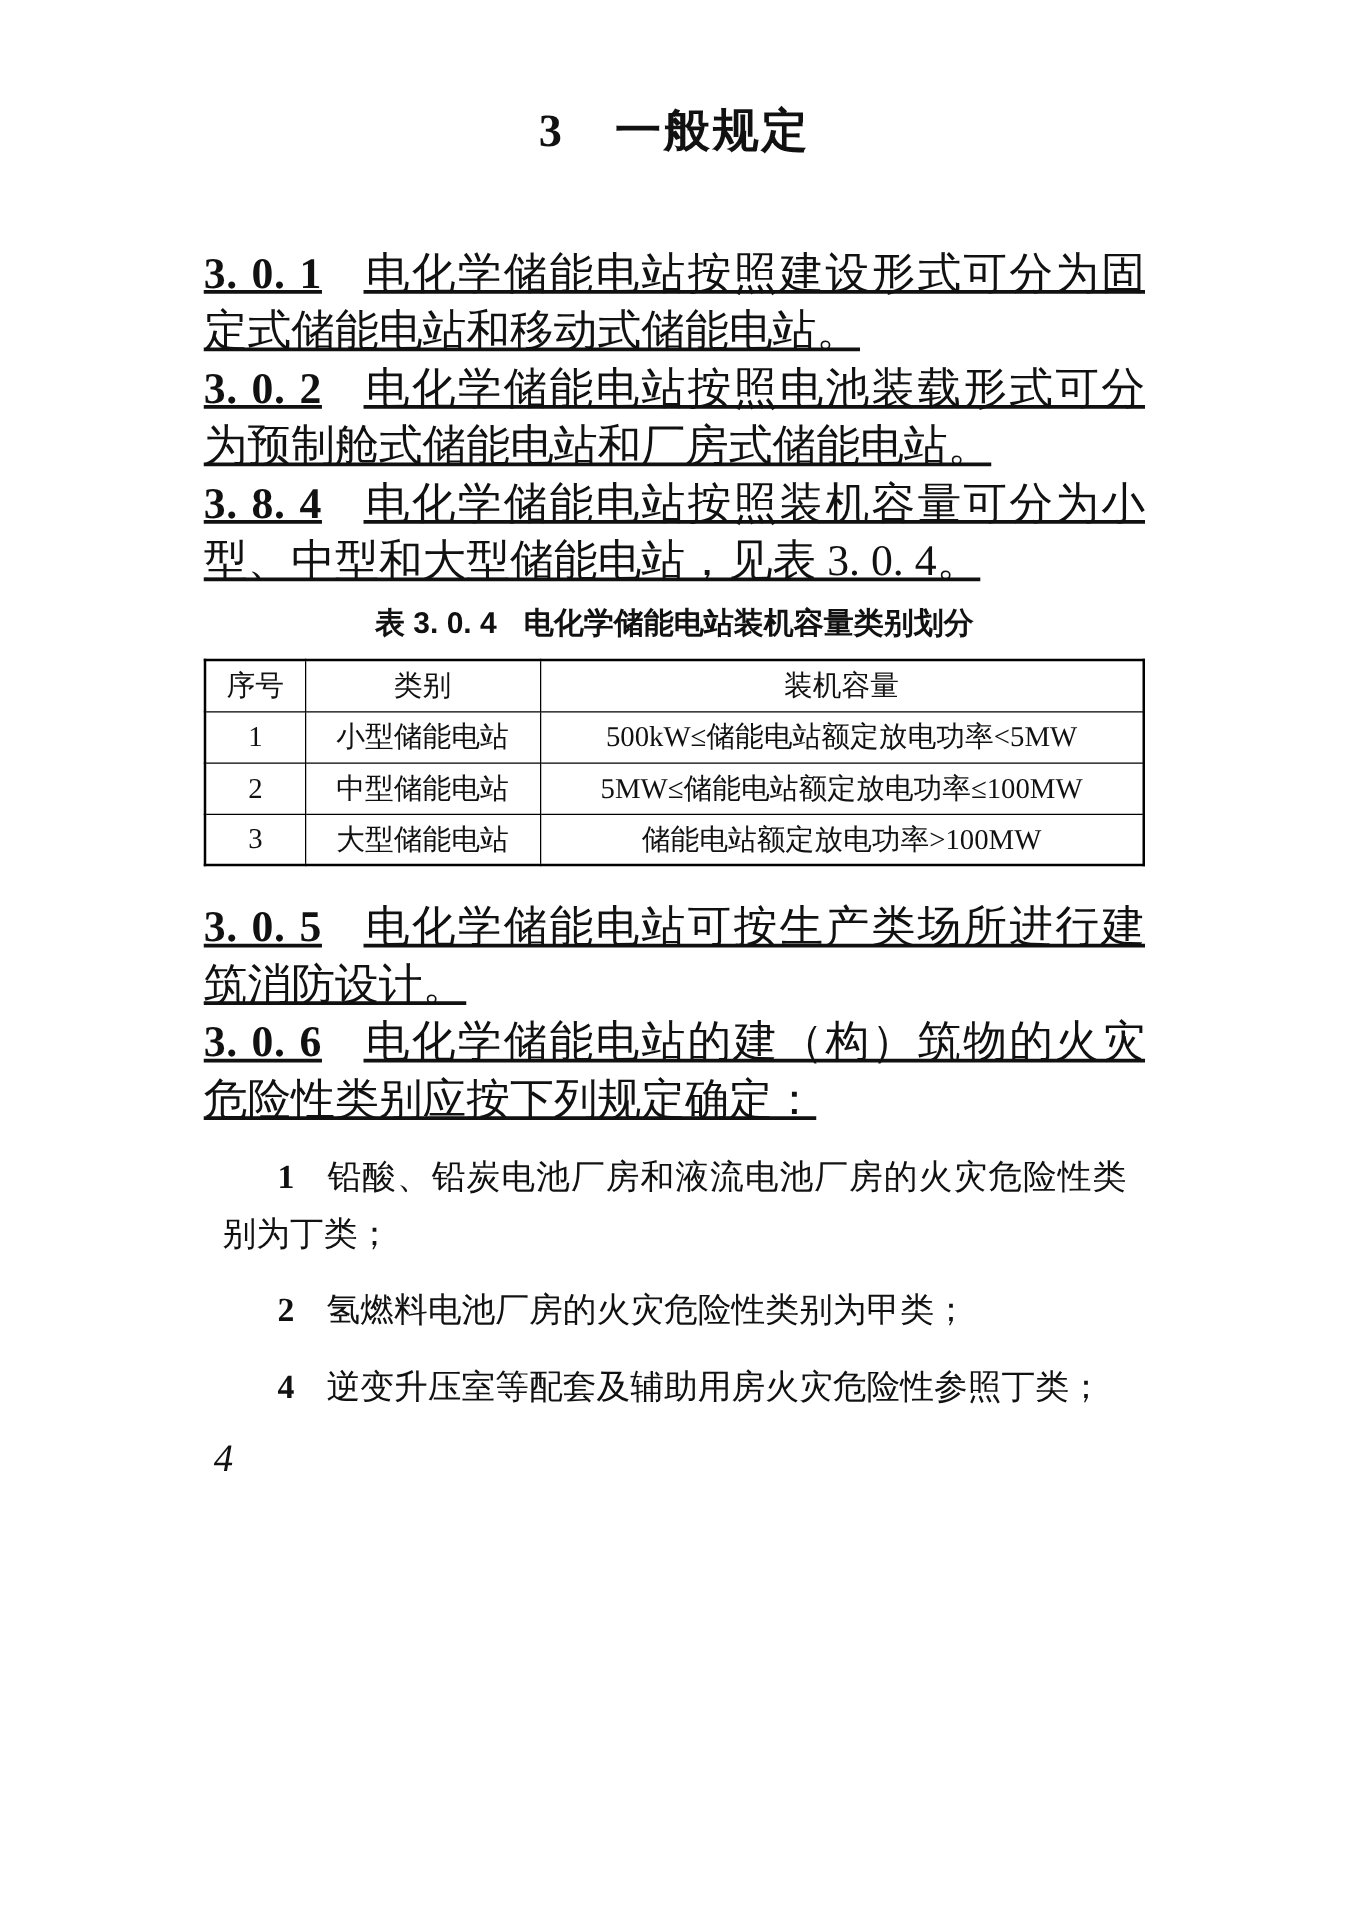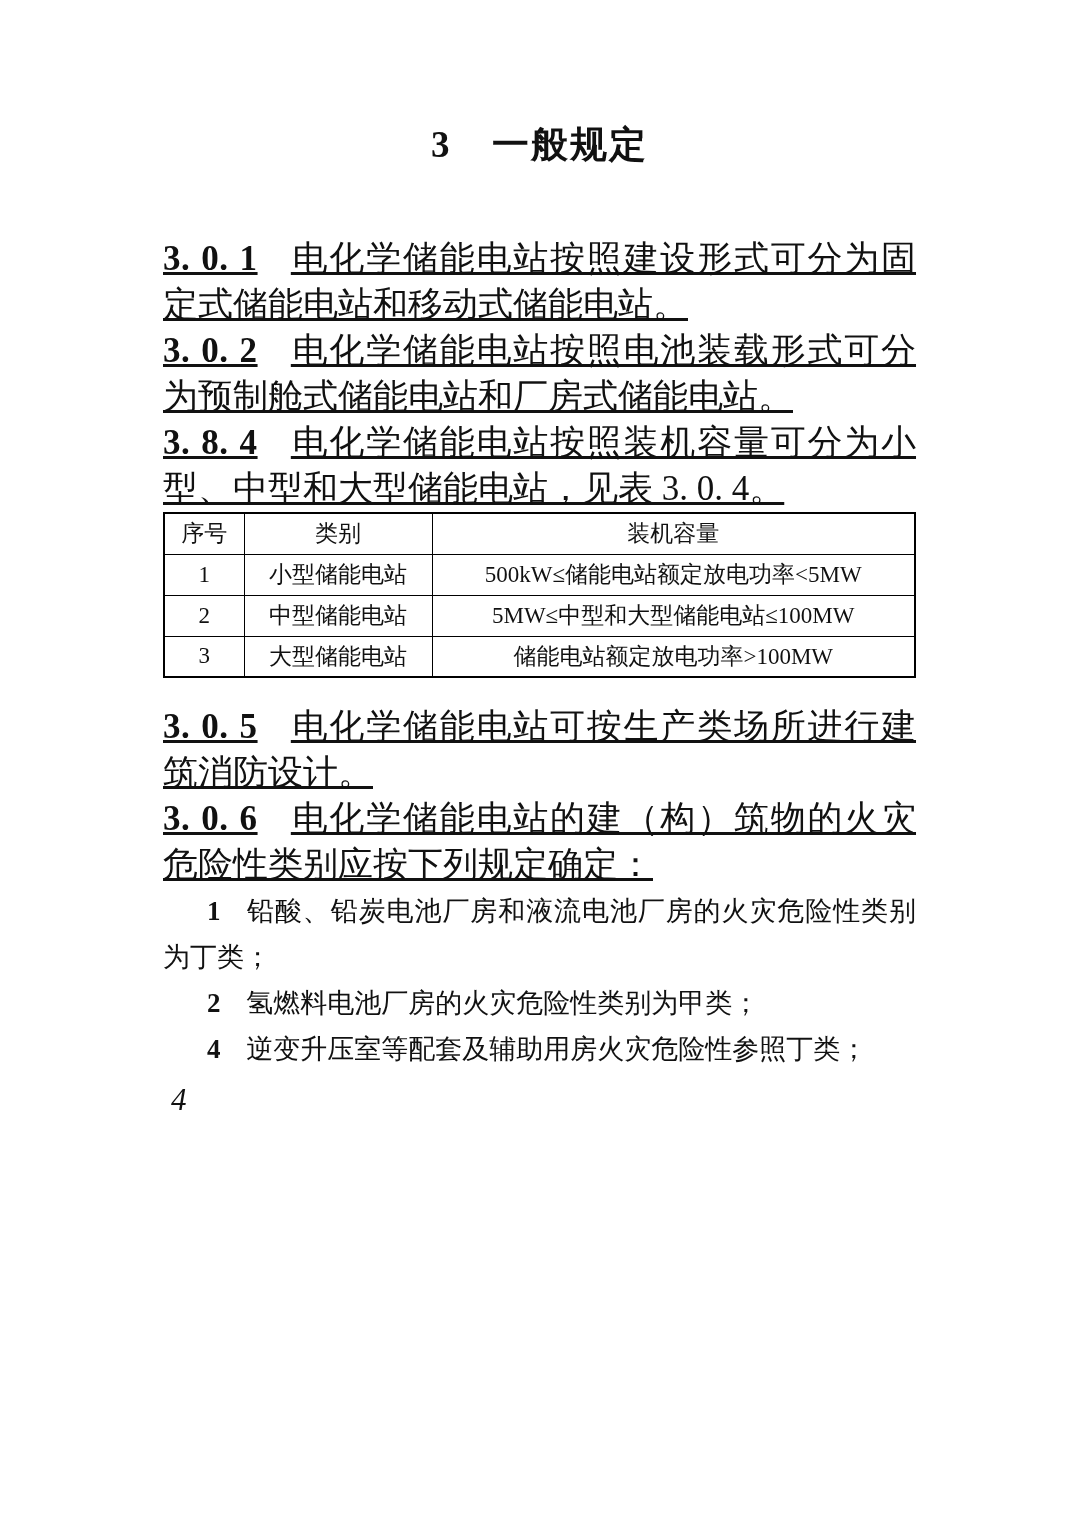--- a/index.html
+++ b/index.html
@@ -8,21 +8,21 @@
     width: 1080px;
     height: 1533px;
     background: #ffffff;
     color: #111111;
     font-family: "Liberation Serif", "DejaVu Serif", serif;
     overflow: hidden;
   }
   .page {
     width: 1080px;
     height: 1124px;
-    padding: 120px 164px 40px 163px;
+    padding: 80px 164px 40px 163px;
   }
   .chapter-title {
     margin: 0 0 66px 0;
     text-align: center;
     font-size: 37px;
     font-weight: bold;
     letter-spacing: 2px;
   }
   .chapter-title .num { margin-right: 1.1em; }
   .clause, .plain-line {
@@ -33,21 +33,21 @@
     text-justify: inter-ideograph;
     text-decoration: underline;
   }
   .clause .cnum {
     font-weight: bold;
     margin-right: 0.95em;
     letter-spacing: 0.5px;
     white-space: nowrap;
   }
   .sub-item {
-    margin: 0;
+    margin: 15px;
     font-size: 27px;
     line-height: 46px;
     text-align: justify;
     text-indent: 44px;
   }
   .sub-item .inum {
     font-weight: bold;
     margin-right: 0.95em;
   }
   .table-caption {
@@ -97,20 +97,23 @@
   <p class="clause">
     <span class="cnum">3. 0. 1</span><span>电化学储能电站按照建设形式可分为固定式储能电站和移动式储能电站。</span>
   </p>
   <p class="clause">
     <span class="cnum">3. 0. 2</span><span>电化学储能电站按照电池装载形式可分为预制舱式储能电站和厂房式储能电站。</span>
   </p>
   <p class="clause">
     <span class="cnum">3. 8. 4</span><span>电化学储能电站按照装机容量可分为小型、中型和大型储能电站，见表 3. 0. 4。</span>
   </p>
 
+  <p class="table-caption">
+    <span class="cap-label">表 3. 0. 4</span><span class="cap-text">电化学储能电站装机容量类别划分</span>
+  </p>
 
   <table class="cap-table">
     <colgroup>
       <col class="c-no">
         <col class="c-cat">
         <col class="c-cap">
     </colgroup>
     <tbody>
       <tr>
         <th>序号</th>
@@ -118,21 +121,21 @@
         <th>装机容量</th>
       </tr>
       <tr>
         <td>1</td>
         <td>小型储能电站</td>
         <td>500kW≤储能电站额定放电功率&lt;5MW</td>
       </tr>
       <tr>
         <td>2</td>
         <td>中型储能电站</td>
-        <td>5MW≤中型和大型储能电站≤100MW</td>
+        <td>5MW≤储能电站额定放电功率≤100MW</td>
       </tr>
       <tr>
         <td>3</td>
         <td>大型储能电站</td>
         <td>储能电站额定放电功率&gt;100MW</td>
       </tr>
     </tbody>
   </table>
 
   <p class="clause">

